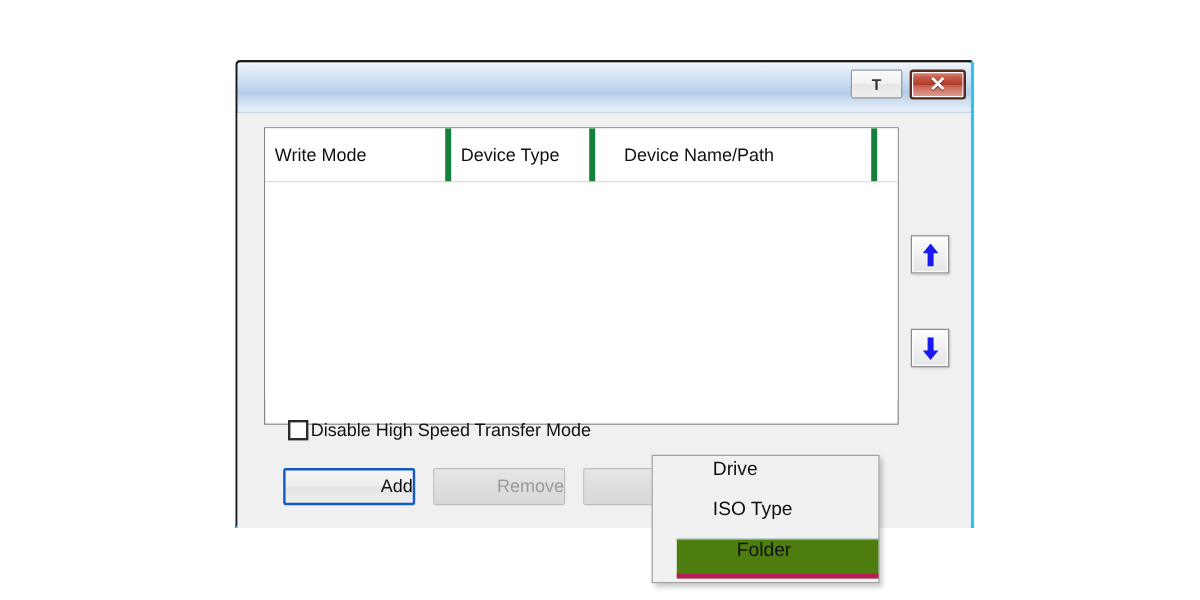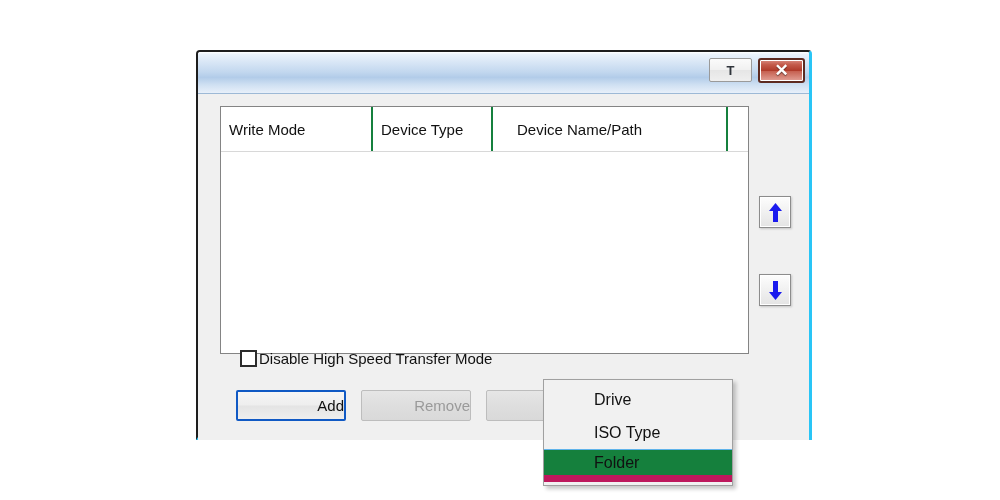--- a/index.html
+++ b/index.html
@@ -134,21 +134,21 @@
   .lv-col {
     position: relative;
     display: flex;
     align-items: center;
     padding-left: 8px;
     font-size: 15px;
     color: #111111;
     box-sizing: border-box;
     white-space: nowrap;
   }
-  .lv-col + .lv-col { border-left: 2px solid #15803d; }
+  .lv-col + .lv-col { border-left: 5px solid #15803d; }
   .lv-col.c0 { width: 150px; }
   .lv-col.c1 { width: 120px; }
   .lv-col.c2 { width: 235px; padding-left: 24px; }
   .lv-col.c3 { width: 22px; padding-left: 0; }
 
   .lv-body { height: 181px; background: #ffffff; }
 
   
   .arrow-btn {
     position: absolute;
@@ -233,32 +233,32 @@
     box-sizing: border-box;
     background: #f1f1f1;
     border: 1px solid #a0a0a0;
     box-shadow: 3px 3px 4px rgba(0,0,0,0.22);
     padding: 3px 0;
     z-index: 40;
   }
   .ctxitem {
     height: 33px;
     display: flex;
-    align-items: center;
     padding-left: 50px;
     font-size: 16px;
     color: #111111;
     cursor: pointer;
     box-sizing: border-box;
     white-space: nowrap;
   }
   .ctxitem.selected {
-    background: #15803d;
+    background: #4d7c0f;
     border-top: 1px solid #5fb3ea;
-    border-bottom: 7px solid #be185d;
+    border-bottom: 4px solid #be185d;
+    margin-left: 20px;
   }
 </style>
 </head>
 <body>
 
 <div id="canvas">
 
   <div class="window">
 
     <div class="titlebar">

